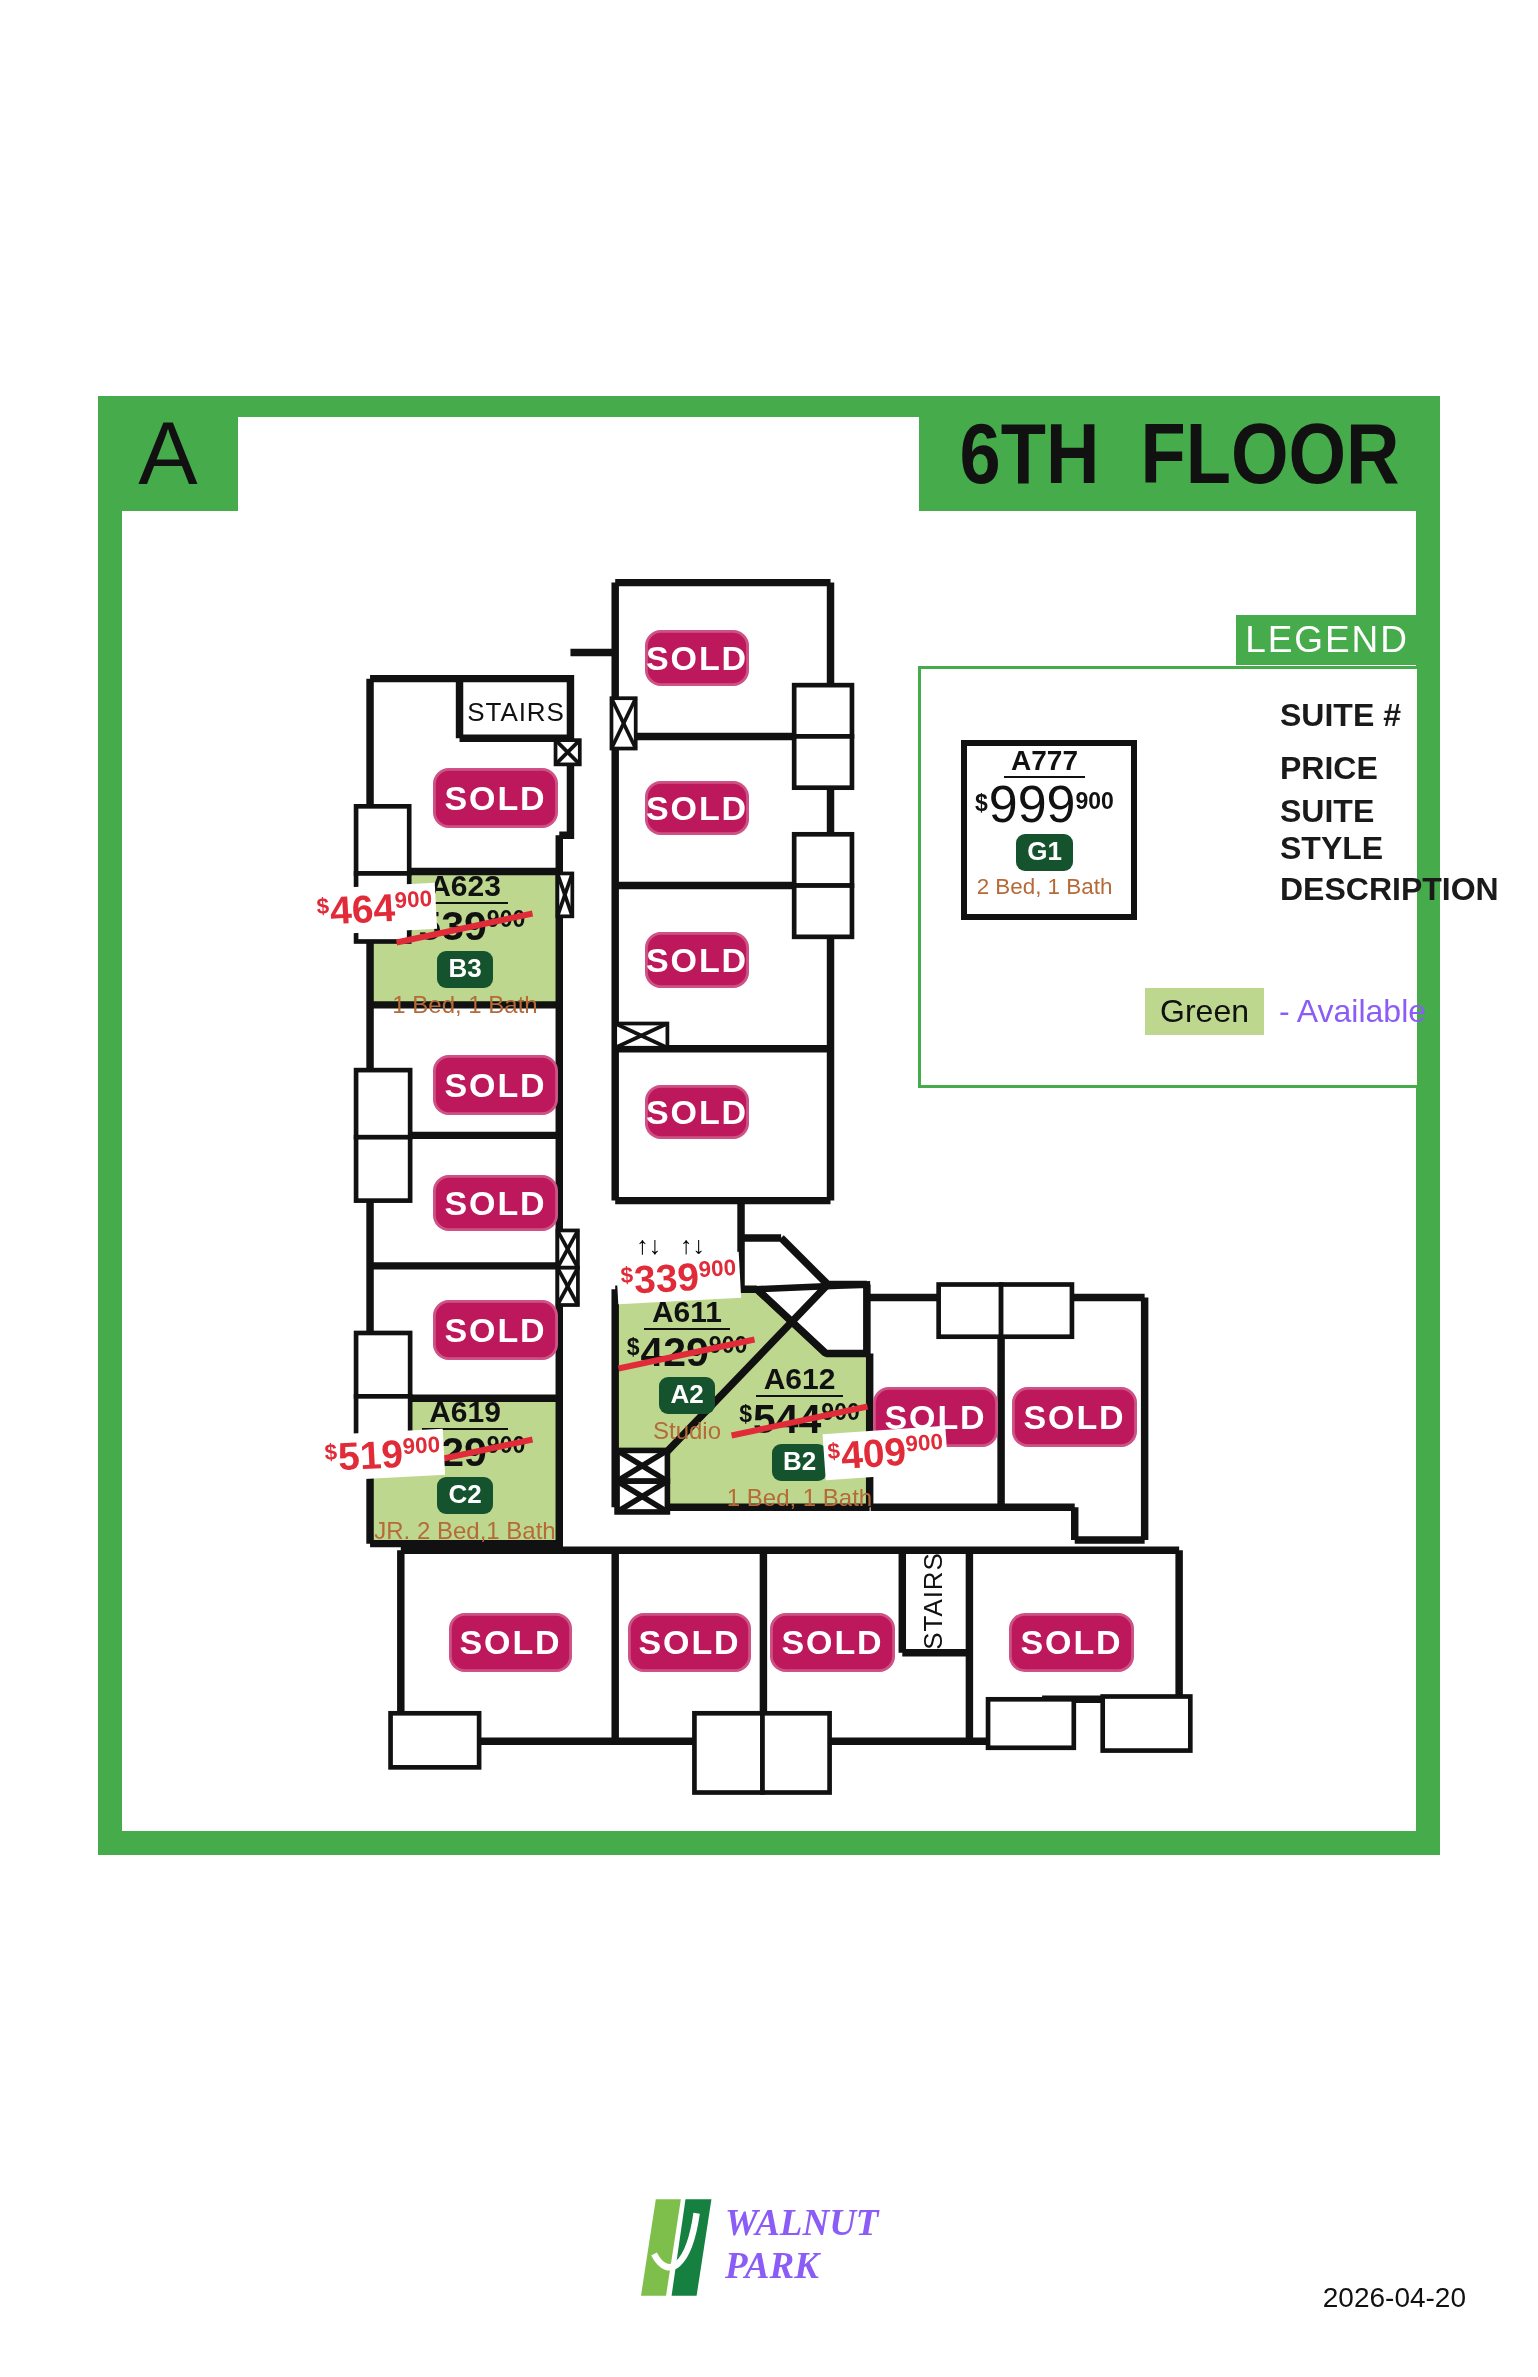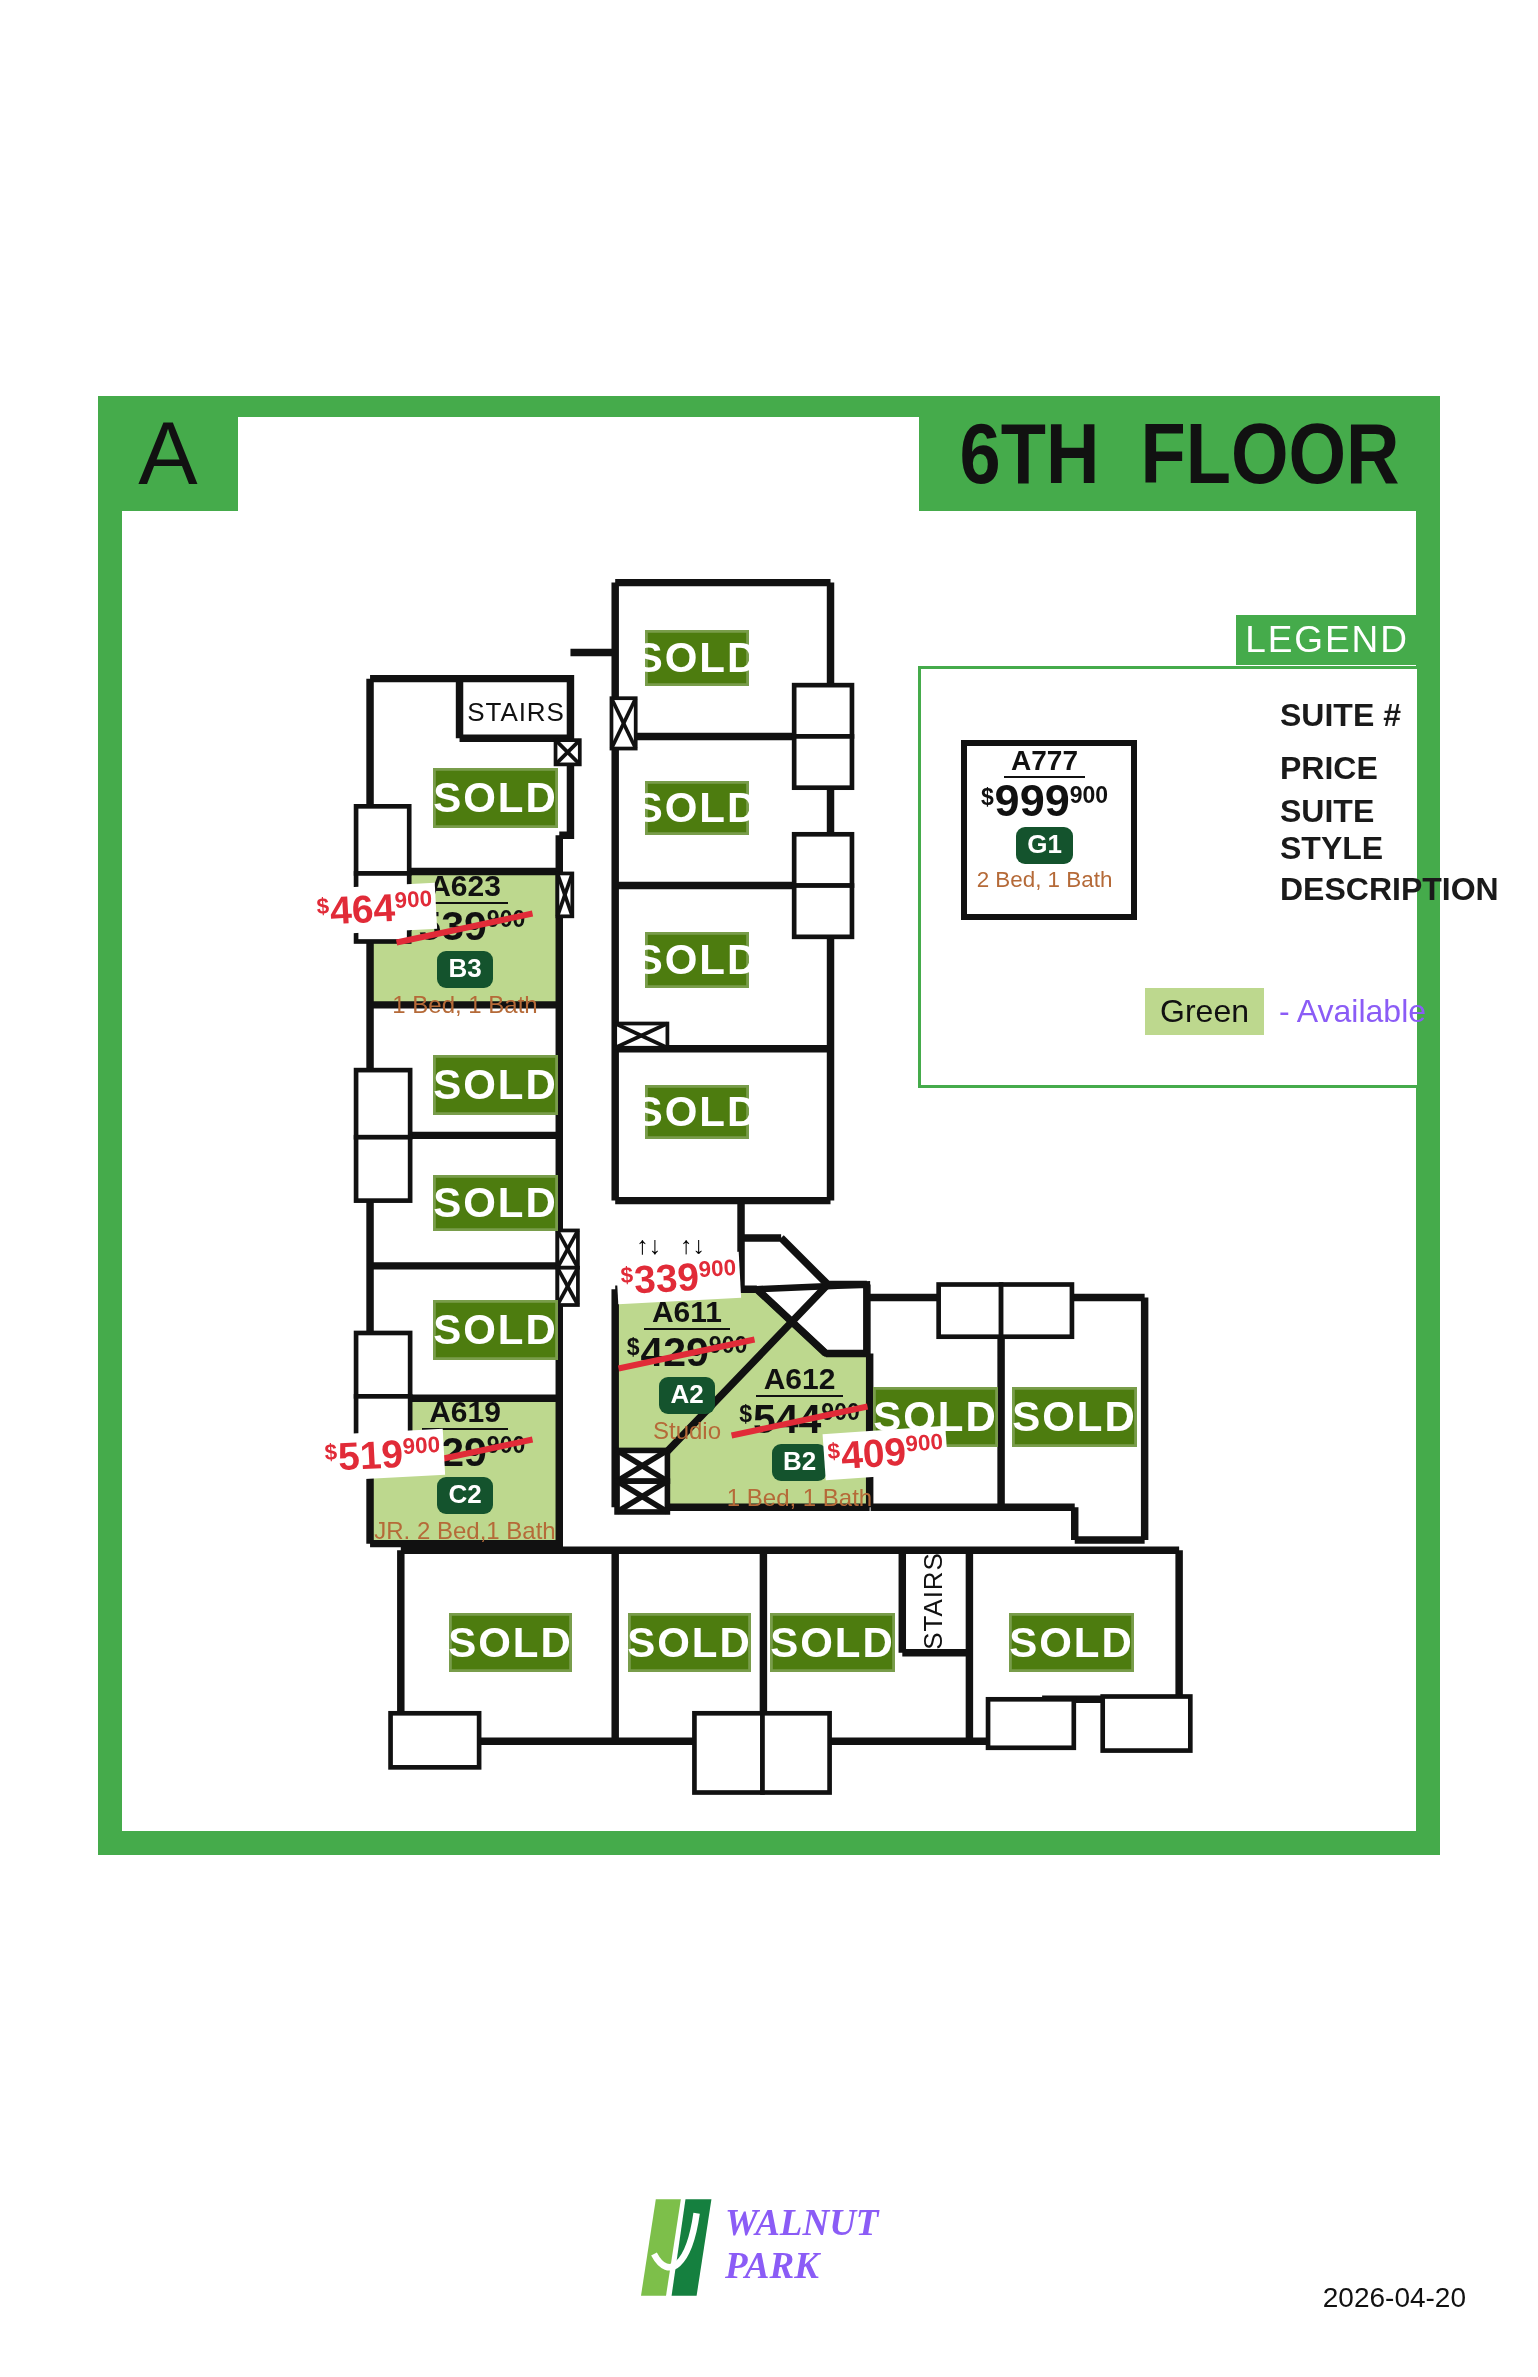--- a/index.html
+++ b/index.html
@@ -16,24 +16,24 @@
   
   .legend-tab{display:flex;align-items:center;justify-content:center;
          color:#fff;font-size:37px;letter-spacing:1.9px;}
   .legend-panel{background:#fff;border:3.7px solid #45ab4b;}
   .pointer-label{font-size:32px;font-weight:700;color:#1a1a1a;display:flex;align-items:center;margin-left:48px;}
   .swatch{background:#bdd88e;display:flex;align-items:center;justify-content:center;
          font-size:32px;color:#111;}
   .swatch-meaning{font-size:32px;color:#8b5cf6;display:flex;align-items:center;}
   .exbox{border:6.5px solid #111;background:#fff;}
   
-  .sold{background:#4d7c0f;color:#fff;border-radius:0;
+  .sold{background:#be185d;color:#fff;border-radius:16px;
         box-shadow:inset 0 0 0 2.8px rgba(255,255,255,.25);
         display:flex;align-items:center;justify-content:center;
-        font-size:42px;font-weight:700;letter-spacing:1.9px;}
+        font-size:34px;font-weight:700;letter-spacing:1.9px;}
   
   .ublock{text-align:center;color:#111;}
   .suite{display:inline-block;font-size:30px;font-weight:600;
          border-bottom:2.8px solid #111;padding:0 7.5px 0.9px;line-height:1.05;}
   .oldprice{position:relative;display:inline-block;line-height:1;margin-top:1.9px;white-space:nowrap;}
   .oldprice::after{content:'';position:absolute;left:-9.3px;right:-9.3px;top:46%;
          height:5.6px;background:#e12b38;transform:rotate(-12deg);}
   .pmain{font-size:41px;font-weight:700;}
   .cur{font-size:23px;font-weight:700;position:relative;top:-11.2px;margin-right:0.9px;}
   .psup{font-size:23px;font-weight:700;position:relative;top:-13px;}
@@ -49,21 +49,21 @@
   .vert{transform:rotate(-90deg);}
   .arrows{display:flex;gap:15px;}
   .arrowpair{font-size:25px;font-weight:700;border-bottom:2.8px solid #111;
          line-height:1.1;padding:0 1.9px;}
   
   .logo-text{font-family:"Liberation Serif",serif;font-style:italic;font-weight:700;
          font-size:37px;color:#8b5cf6;line-height:1.0;}
   .note{font-size:25px;color:#111;text-align:right;}
   .date{font-size:28px;color:#111;text-align:right;}
   .exsuite{font-size:28px;}
-  .expmain{font-size:45px;font-weight:700;text-align:center;}
+  .expmain{font-size:52px;font-weight:400;text-align:center;}
 </style>
 </head>
 <body>
 
 <div class="page" data-name="floorplan-page">
 
   <div class="abs greenfill" data-name="frame-top" style="left:98px;top:396px;width:1342px;height:20.5px;"></div>
   <div class="abs greenfill" data-name="frame-left" style="left:98px;top:396px;width:24px;height:1459px;"></div>
   <div class="abs greenfill" data-name="frame-right" style="left:1416px;top:396px;width:24px;height:1459px;"></div>
   <div class="abs greenfill" data-name="frame-bottom" style="left:98px;top:1831px;width:1342px;height:24px;"></div>

